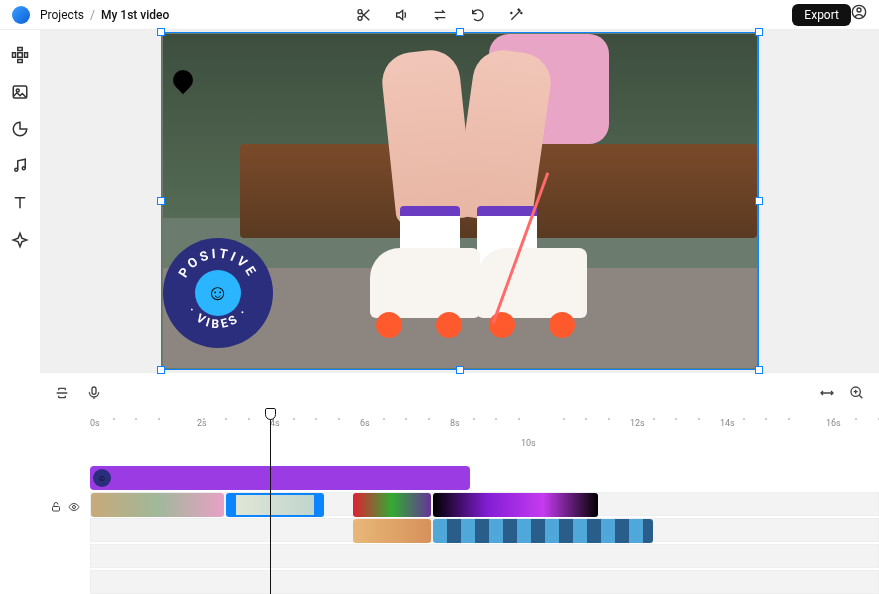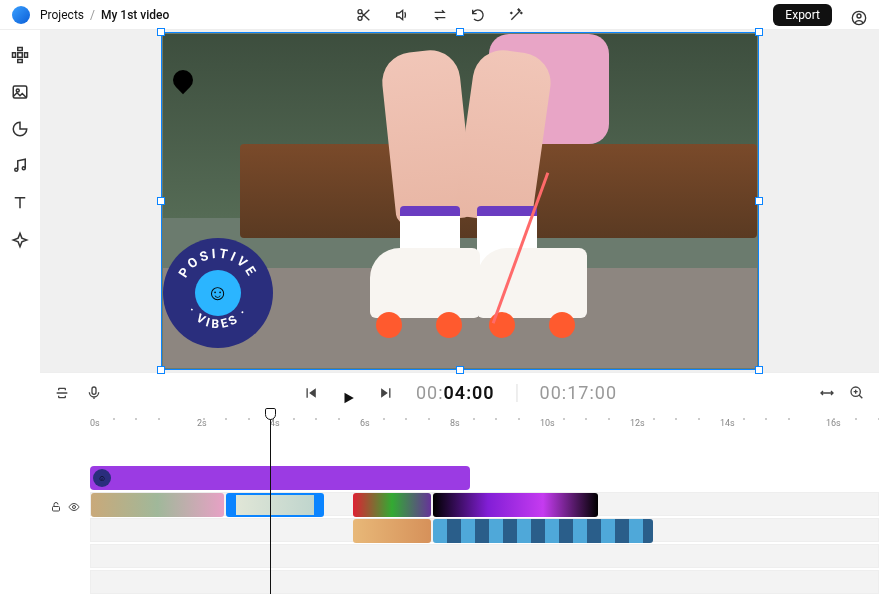--- a/index.html
+++ b/index.html
@@ -5,21 +5,21 @@
 * { margin: 0; padding: 0; box-sizing: border-box; font-family: -apple-system, BlinkMacSystemFont, "Segoe UI", Roboto, sans-serif; }
 body { width: 879px; height: 594px; background: #fff; overflow: hidden; }
 
 
 .header { height: 30px; display: flex; align-items: center; padding: 0 12px; border-bottom: 1px solid #eee; gap: 10px; }
 .logo { width: 18px; height: 18px; border-radius: 50%; background: linear-gradient(135deg,#3aa0ff,#0b5ed7); }
 .breadcrumb { display: flex; align-items: center; gap: 6px; font-size: 12px; color: #111; }
 .breadcrumb .sep { color: #999; }
 .header-tools { position: absolute; left: 50%; transform: translateX(-50%); display: flex; gap: 22px; }
 .header-tools .ico, .header-right .ico { width: 16px; height: 16px; display: inline-flex; align-items: center; justify-content: center; color: #333; cursor: pointer; }
-.header-right { margin-left: auto; display: flex; align-items: flex-end; gap: 19px; }
+.header-right { margin-left: auto; display: flex; align-items: flex-start; gap: 0; }
 .export-btn { background: #111; color: #fff; border: none; border-radius: 6px; padding: 4px 12px; font-size: 12px; cursor: pointer; }
 
 
 .sidebar { position: absolute; top: 30px; left: 0; width: 40px; height: calc(100% - 30px); background: #fff; display: flex; flex-direction: column; align-items: center; padding-top: 16px; gap: 19px; }
 .sidebar .tool { width: 18px; height: 18px; cursor: pointer; color: #333; display: flex; align-items: center; justify-content: center; }
 
 
 .main { position: absolute; top: 30px; left: 40px; right: 0; bottom: 0; display: flex; flex-direction: column; }
 
 
@@ -231,40 +231,20 @@
           <path d="M7 5h10M4 12h16M7 19h10M7 5v3M17 5v3M7 16v3M17 16v3"></path>
         </svg>
       </span>
     <span class="ico">
         <svg viewBox="0 0 24 24" fill="none" stroke="currentColor" stroke-width="2">
           <rect x="9" y="3" width="6" height="11" rx="3"></rect>
           <path d="M5 11a7 7 0 0 0 14 0M12 18v3"></path>
         </svg>
       </span>
 
-    <div class="play-controls">
-      <span class="ico">
-          <svg viewBox="0 0 24 24" fill="currentColor">
-            <path d="M6 5h2v14H6zM20 5v14l-10-7z"></path>
-          </svg>
-        </span>
-      <span class="ico play-main">
-          <svg viewBox="0 0 24 24" fill="#111">
-            <path d="M6 4v16l14-8z"></path>
-          </svg>
-        </span>
-      <span class="ico">
-          <svg viewBox="0 0 24 24" fill="currentColor">
-            <path d="M16 5h2v14h-2zM4 5v14l10-7z"></path>
-          </svg>
-        </span>
-      <span class="timecode"><span>00:</span><span class="bold">04:00</span></span>
-      <span class="divider"></span>
-      <span class="timecode">00:17:00</span>
-    </div>
 
     <div class="playbar-right">
       <span class="ico">
           <svg viewBox="0 0 24 24" fill="none" stroke="currentColor" stroke-width="2">
             <path d="M3 12h18M6 9l-3 3 3 3M18 9l3 3-3 3"></path>
           </svg>
         </span>
       <span class="ico">
           <svg viewBox="0 0 24 24" fill="none" stroke="currentColor" stroke-width="2">
             <circle cx="10" cy="10" r="7"></circle>
@@ -289,21 +269,21 @@
         <span class="tick dot" style="left: 225px;"></span>
         <span class="tick dot" style="left: 247.5px;"></span>
         <span class="tick label" style="left: 270px;">6s</span>
         <span class="tick dot" style="left: 292.5px;"></span>
         <span class="tick dot" style="left: 315px;"></span>
         <span class="tick dot" style="left: 337.5px;"></span>
         <span class="tick label" style="left: 360px;">8s</span>
         <span class="tick dot" style="left: 382.5px;"></span>
         <span class="tick dot" style="left: 405px;"></span>
         <span class="tick dot" style="left: 427.5px;"></span>
-        <span class="tick label" style="left: 450px;">10s</span>
+        <span class="tick label" style="left: 431px; margin-top: 20px;">10s</span>
         <span class="tick dot" style="left: 472.5px;"></span>
         <span class="tick dot" style="left: 495px;"></span>
         <span class="tick dot" style="left: 517.5px;"></span>
         <span class="tick label" style="left: 540px;">12s</span>
         <span class="tick dot" style="left: 562.5px;"></span>
         <span class="tick dot" style="left: 585px;"></span>
         <span class="tick dot" style="left: 607.5px;"></span>
         <span class="tick label" style="left: 630px;">14s</span>
         <span class="tick dot" style="left: 652.5px;"></span>
         <span class="tick dot" style="left: 675px;"></span>

